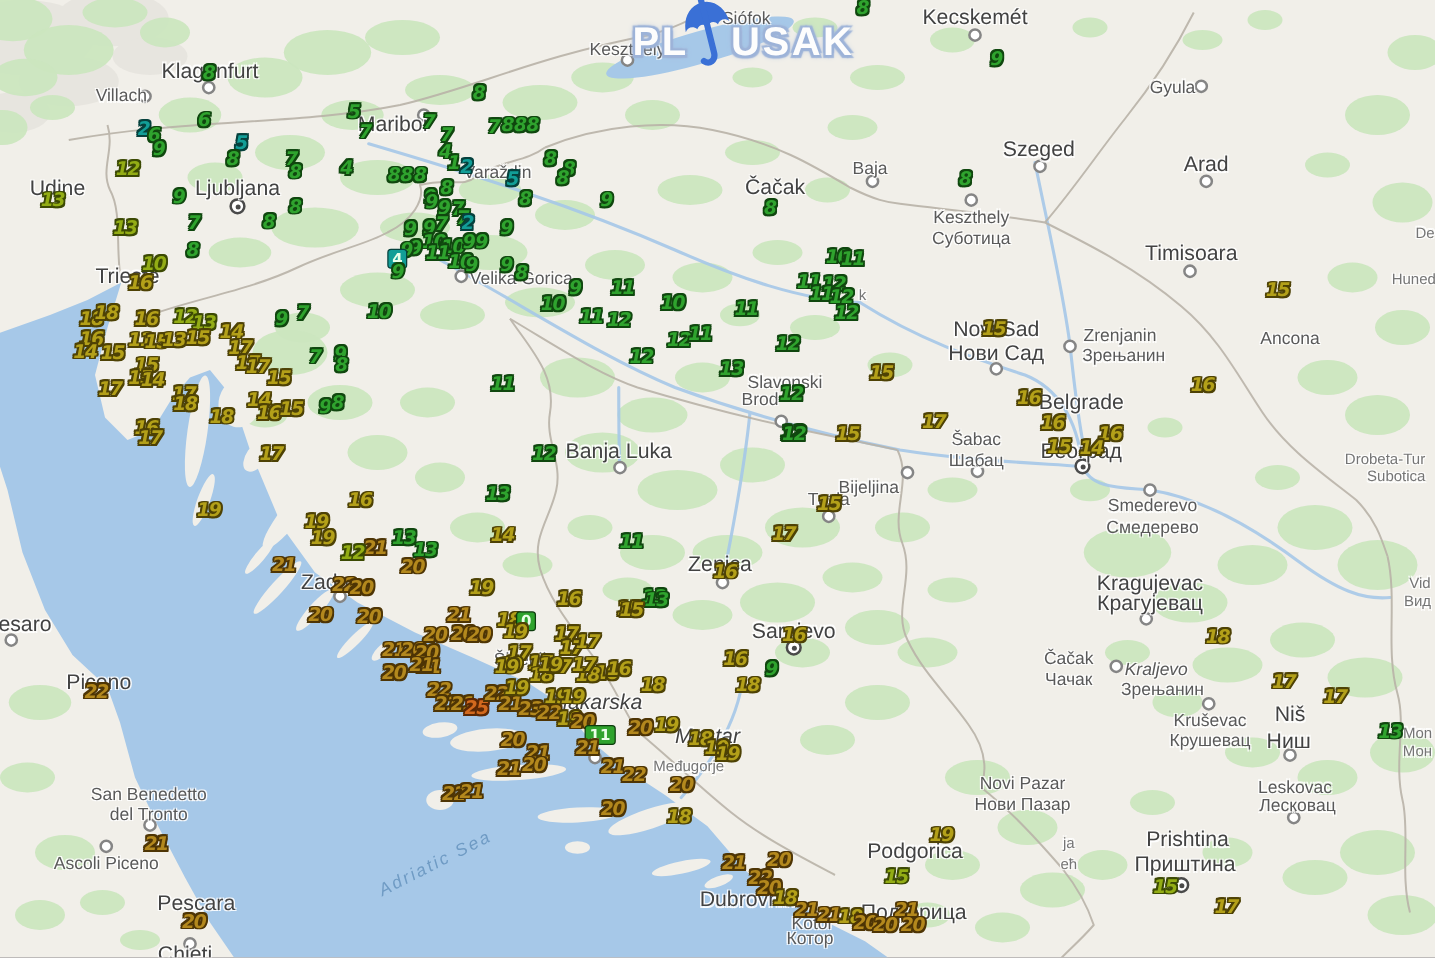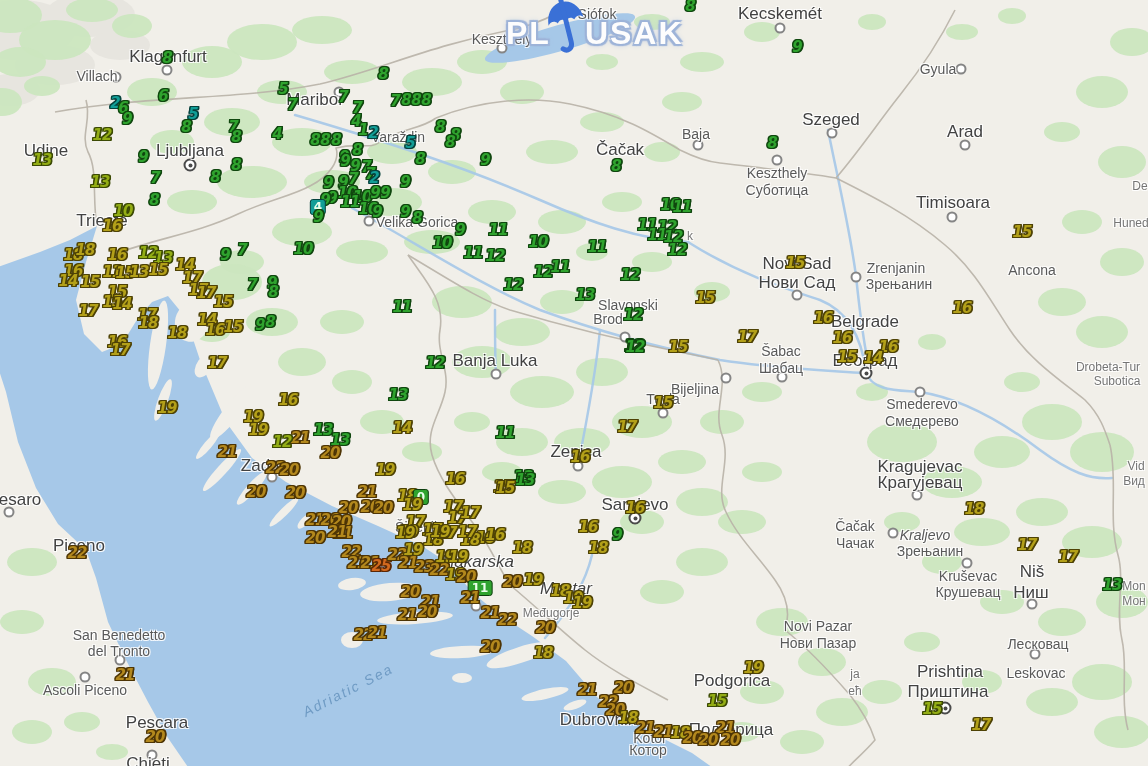--- a/index.html
+++ b/index.html
@@ -278,21 +278,21 @@
       <div class="city md" style="left: 855px; top: 526px;">Čačak</div>
       <div class="city md" style="left: 855px; top: 543px;">Чачак</div>
       <div class="city md" style="left: 925px; top: 535px; font-style: italic;">Kraljevo</div>
       <div class="city md" style="left: 930px; top: 551px;">Зрењанин</div>
       <div class="city md" style="left: 968px; top: 576px;">Kruševac</div>
       <div class="city md" style="left: 968px; top: 592px;">Крушевац</div>
       <div class="city lg" style="left: 1032px; top: 572px;">Niš</div>
       <div class="city lg" style="left: 1031px; top: 593px;">Ниш</div>
       <div class="city md" style="left: 818px; top: 626px;">Novi Pazar</div>
       <div class="city md" style="left: 818px; top: 643px;">Нови Пазар</div>
-      <div class="city md" style="left: 1036px; top: 629px; margin-top: 44px;">Leskovac</div>
+      <div class="city md" style="left: 1036px; top: 629px;">Leskovac</div>
       <div class="city md" style="left: 1038px; top: 644px;">Лесковац</div>
       <div class="city lg" style="left: 950px; top: 672px;">Prishtina</div>
       <div class="city lg" style="left: 948px; top: 692px;">Приштина</div>
       <div class="city sm" style="left: 855px; top: 674px;">ja</div>
       <div class="city sm" style="left: 855px; top: 691px;">ећ</div>
       <div class="city lg" style="left: 263px; top: 466px;">Zadar</div>
       <div class="city md" style="left: 418px; top: 527px;">Šibenik</div>
       <div class="city lg" style="left: 477px; top: 562px; font-style: italic;">Makarska</div>
       <div class="city lg" style="left: 566px; top: 589px; font-style: italic;">Mostar</div>
       <div class="city sm" style="left: 551px; top: 613px;">Međugorje</div>

